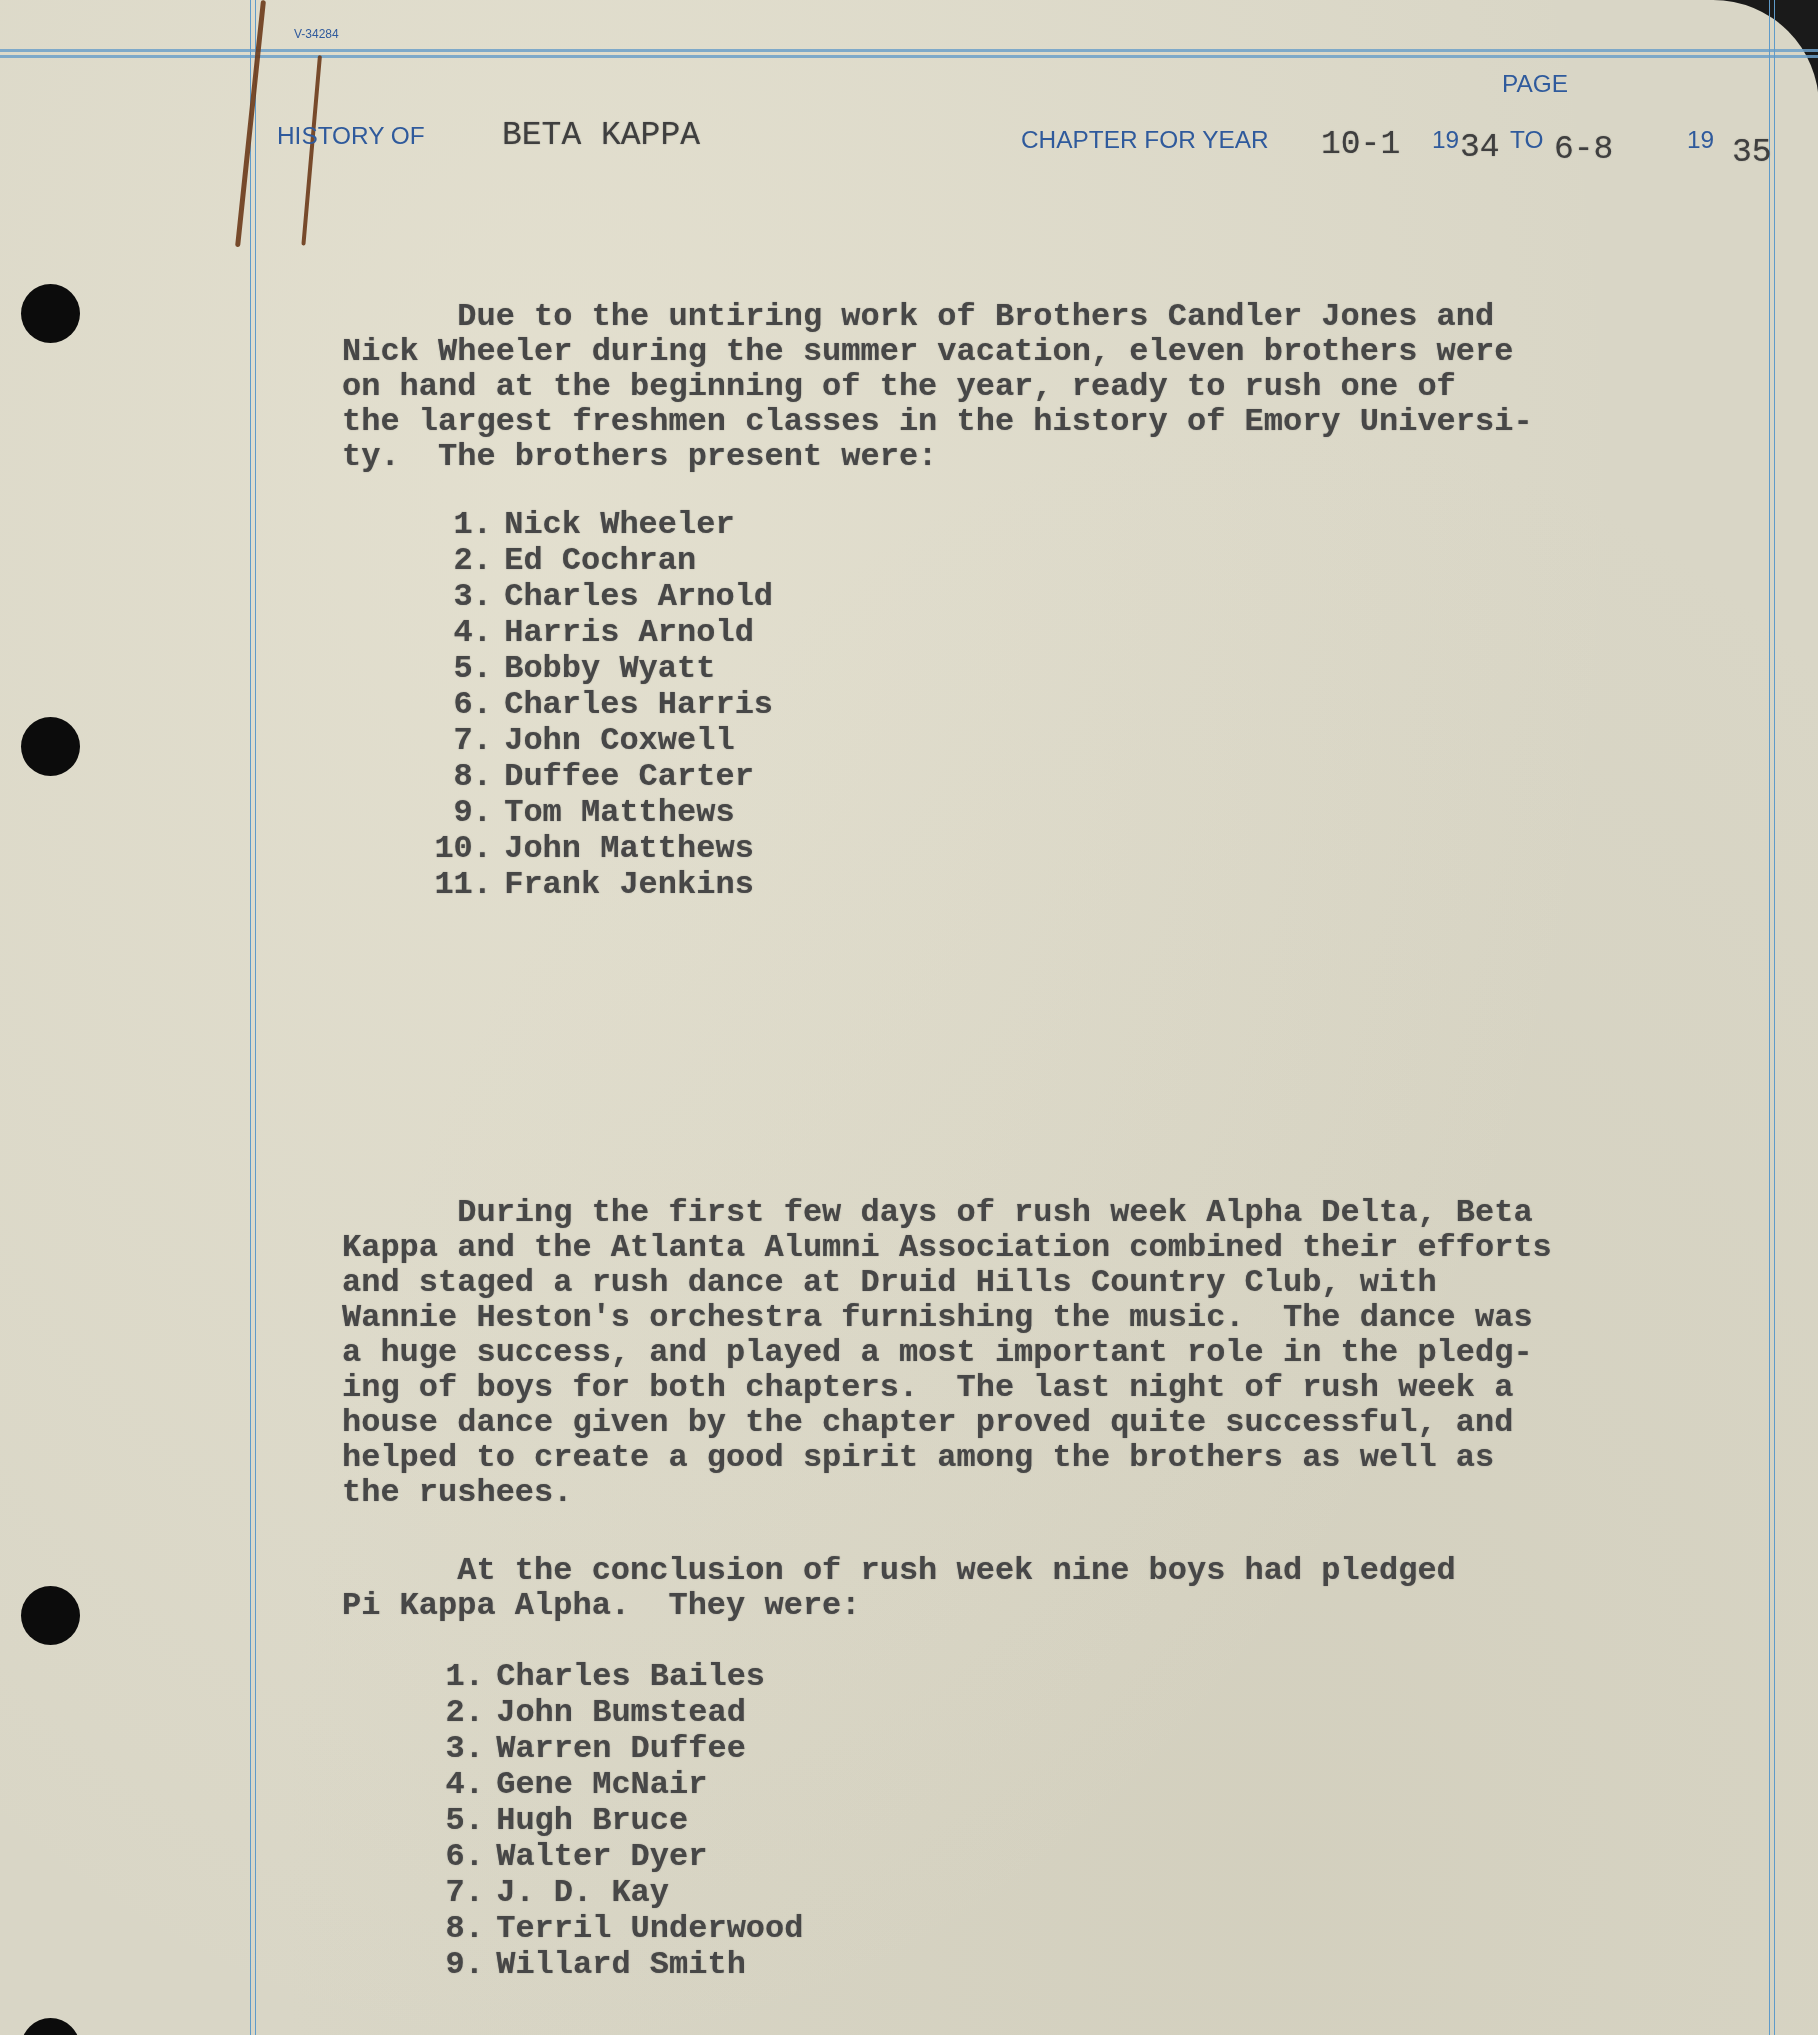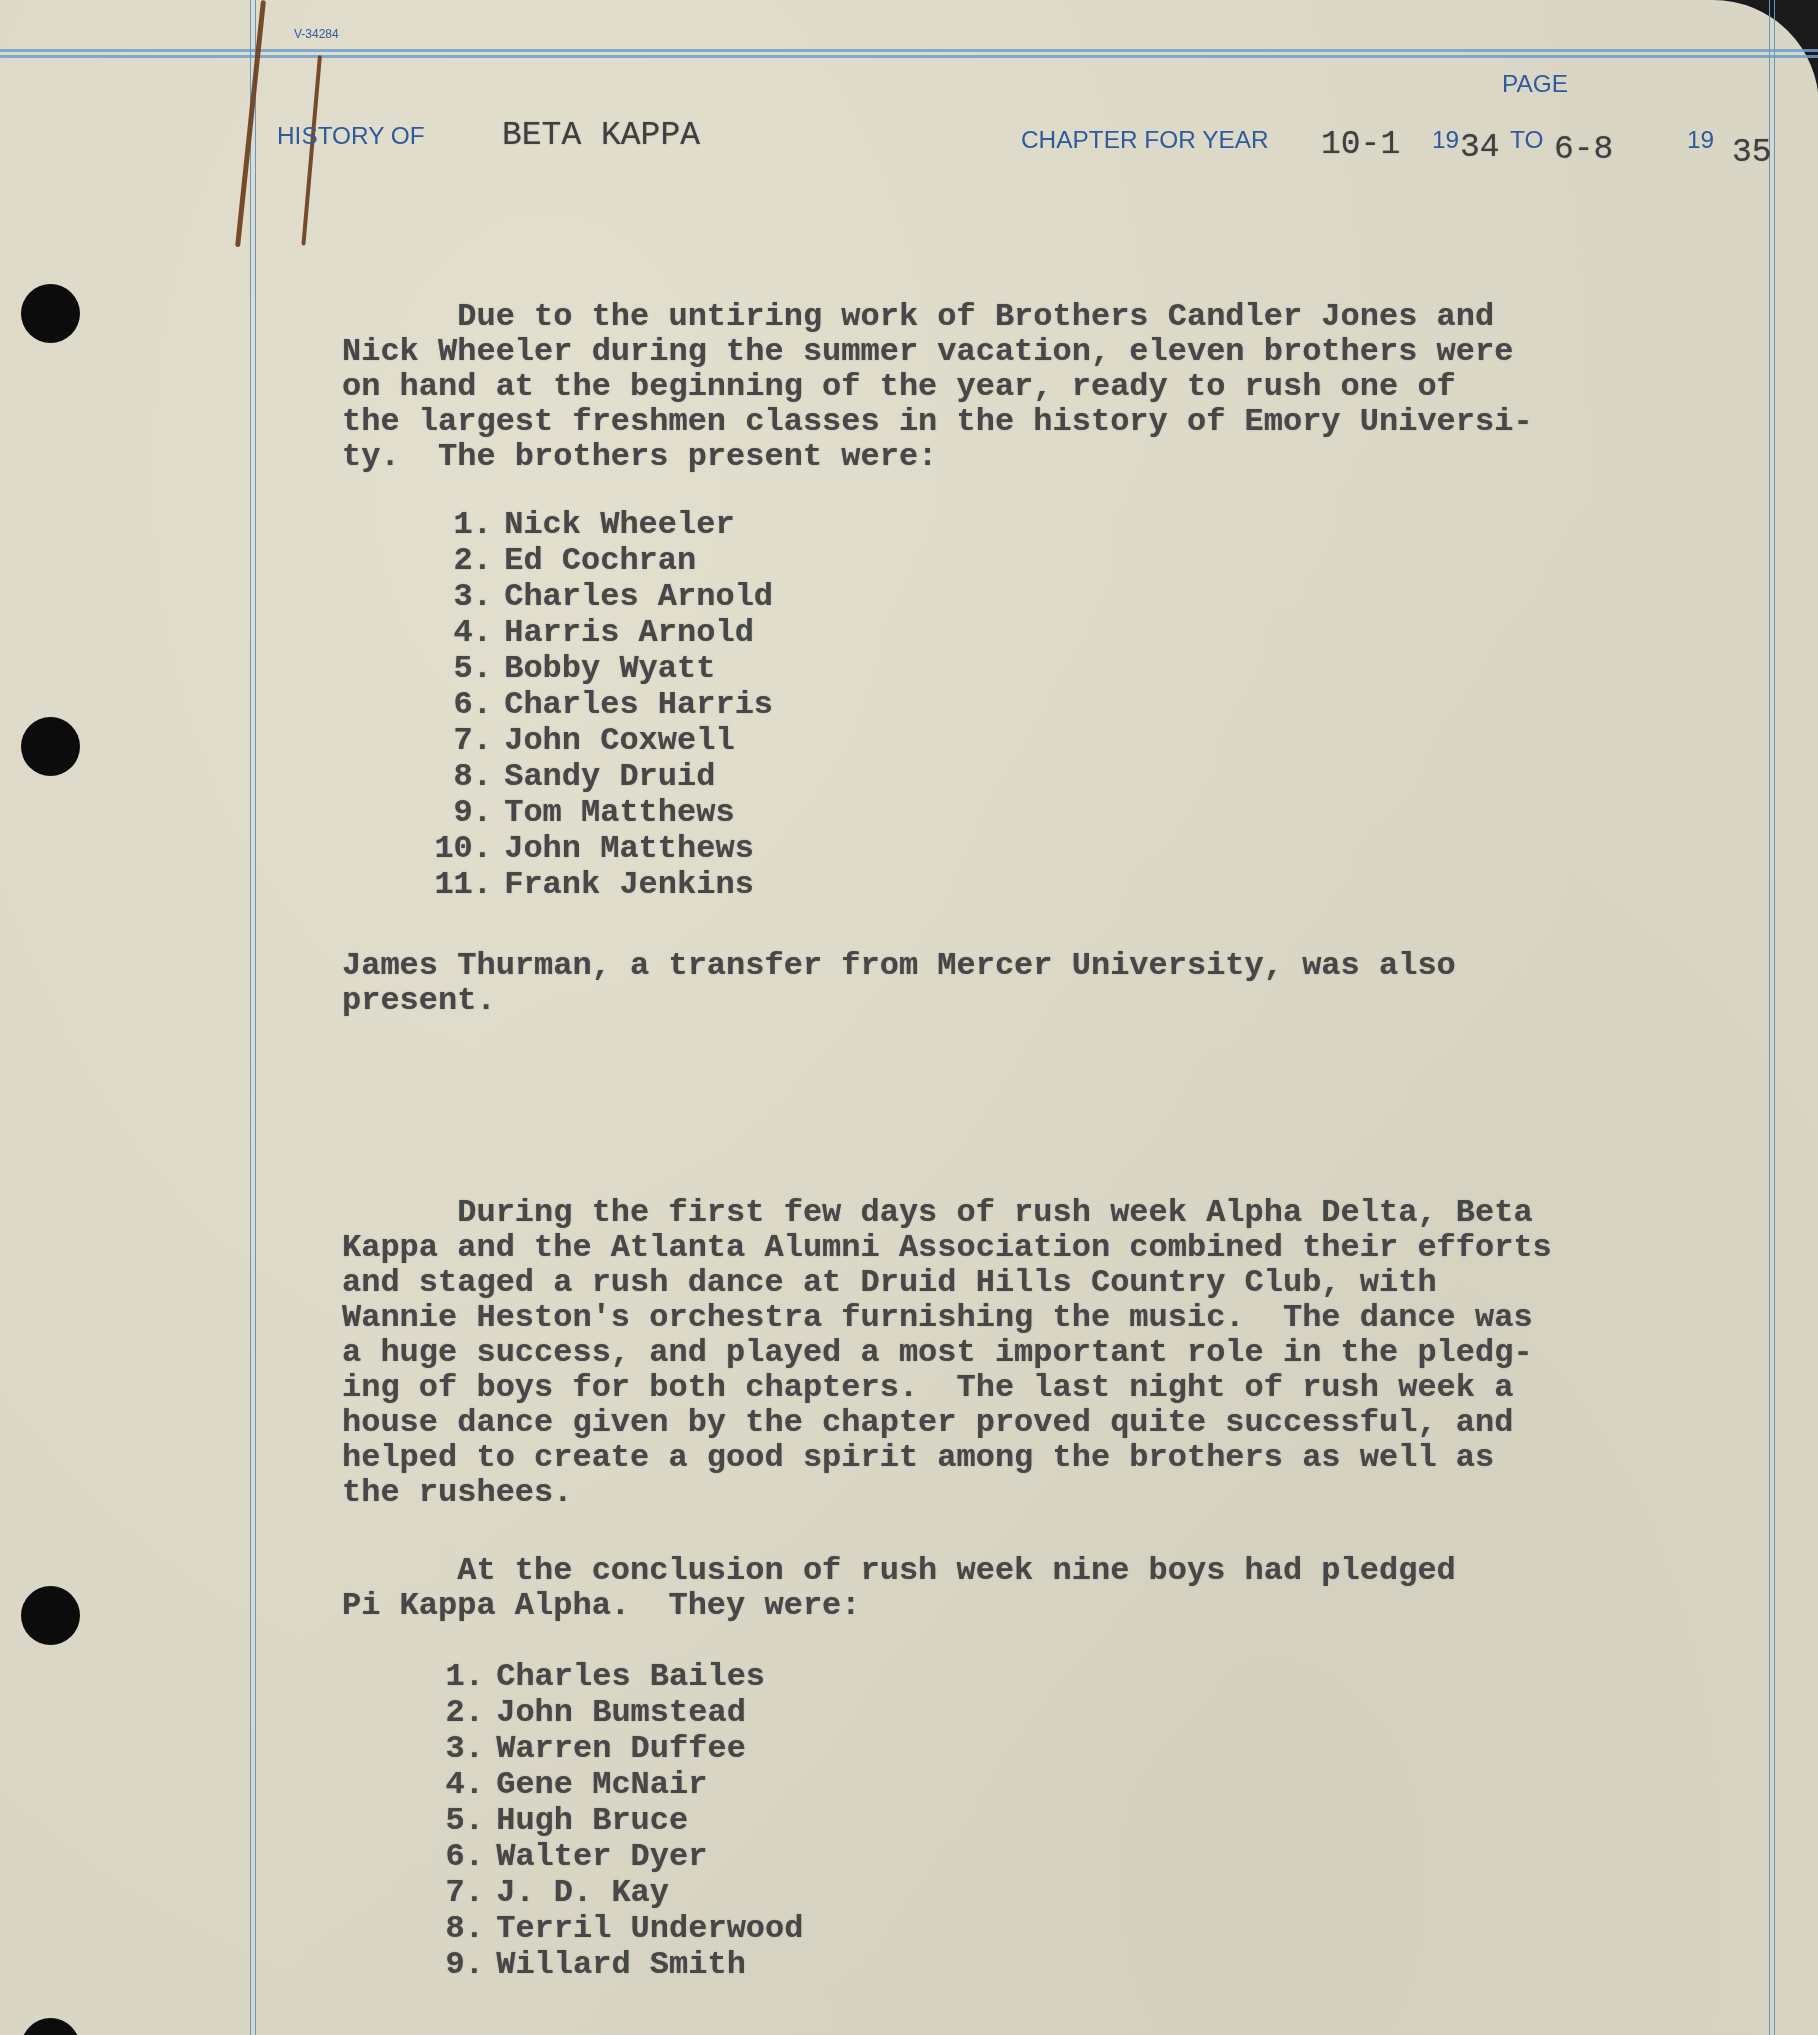--- a/index.html
+++ b/index.html
@@ -166,30 +166,26 @@
   </div>
 
   <ul class="list" style="left:425px; top:507px;">
     <li><span class="num">1.</span><span>Nick Wheeler</span></li>
     <li><span class="num">2.</span><span>Ed Cochran</span></li>
     <li><span class="num">3.</span><span>Charles Arnold</span></li>
     <li><span class="num">4.</span><span>Harris Arnold</span></li>
     <li><span class="num">5.</span><span>Bobby Wyatt</span></li>
     <li><span class="num">6.</span><span>Charles Harris</span></li>
     <li><span class="num">7.</span><span>John Coxwell</span></li>
-    <li><span class="num">8.</span><span>Sandy Druid</span></li>
+    <li><span class="num">8.</span><span>Duffee Carter</span></li>
     <li><span class="num">9.</span><span>Tom Matthews</span></li>
     <li><span class="num">10.</span><span>John Matthews</span></li>
     <li><span class="num">11.</span><span>Frank Jenkins</span></li>
   </ul>
 
-  <div class="body-text" style="top:948px;">
-    <p class="para">James Thurman, a transfer from Mercer University, was also
-present.</p>
-  </div>
 
 
   <div class="body-text" style="top:1195px;">
     <p class="para">      During the first few days of rush week Alpha Delta, Beta
 Kappa and the Atlanta Alumni Association combined their efforts
 and staged a rush dance at Druid Hills Country Club, with
 Wannie Heston's orchestra furnishing the music.  The dance was
 a huge success, and played a most important role in the pledg-
 ing of boys for both chapters.  The last night of rush week a
 house dance given by the chapter proved quite successful, and

